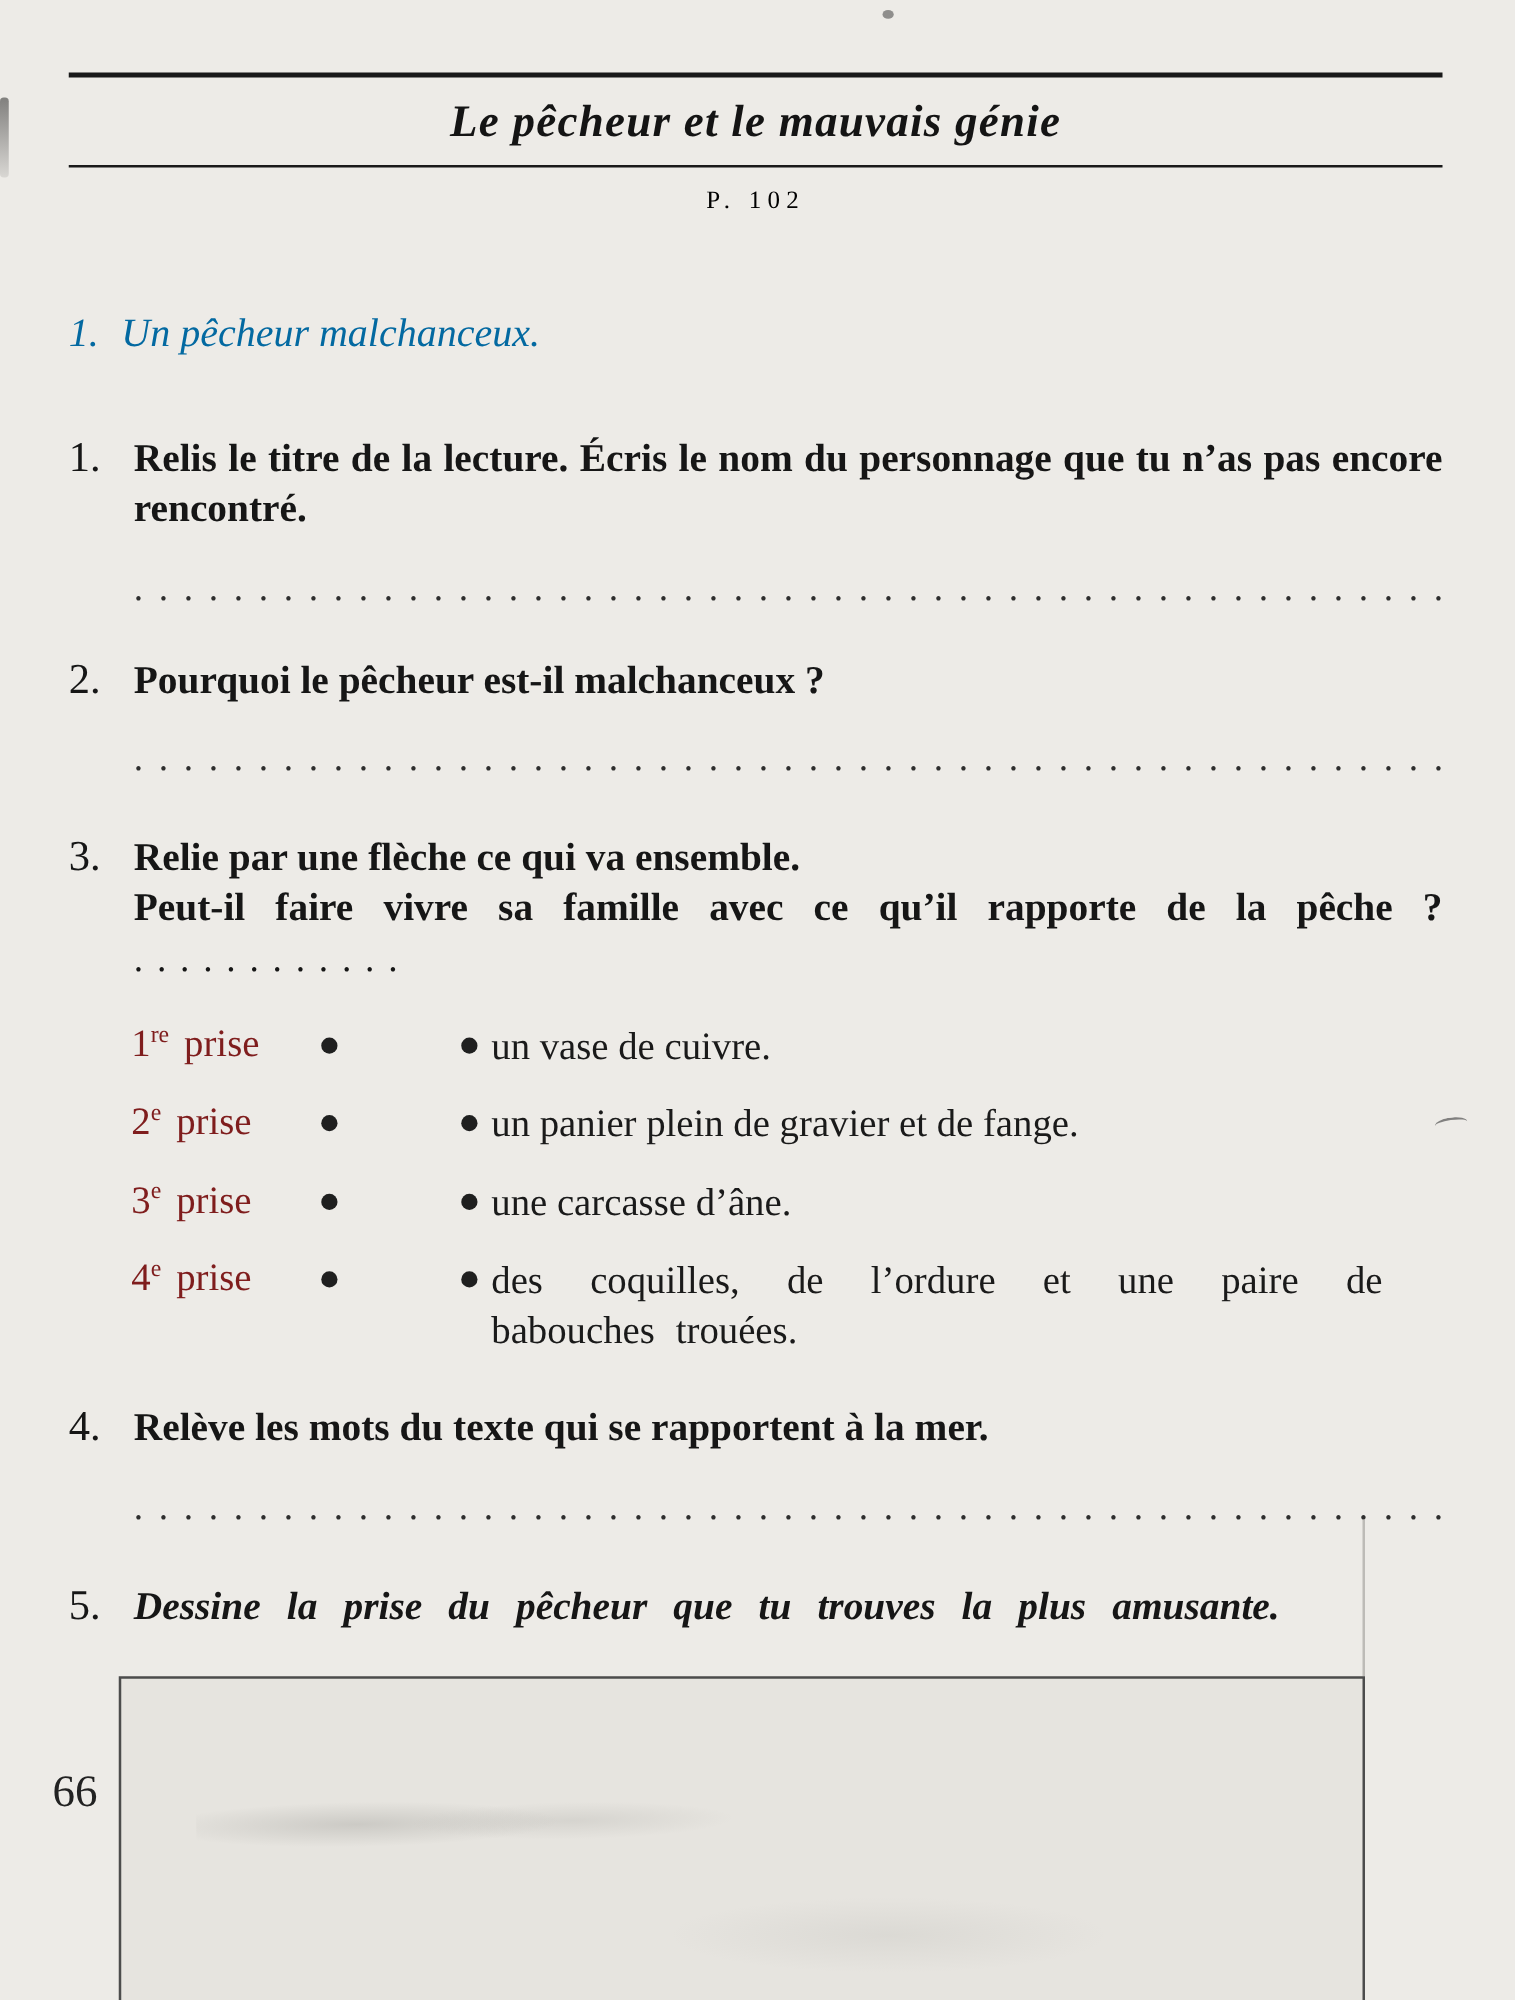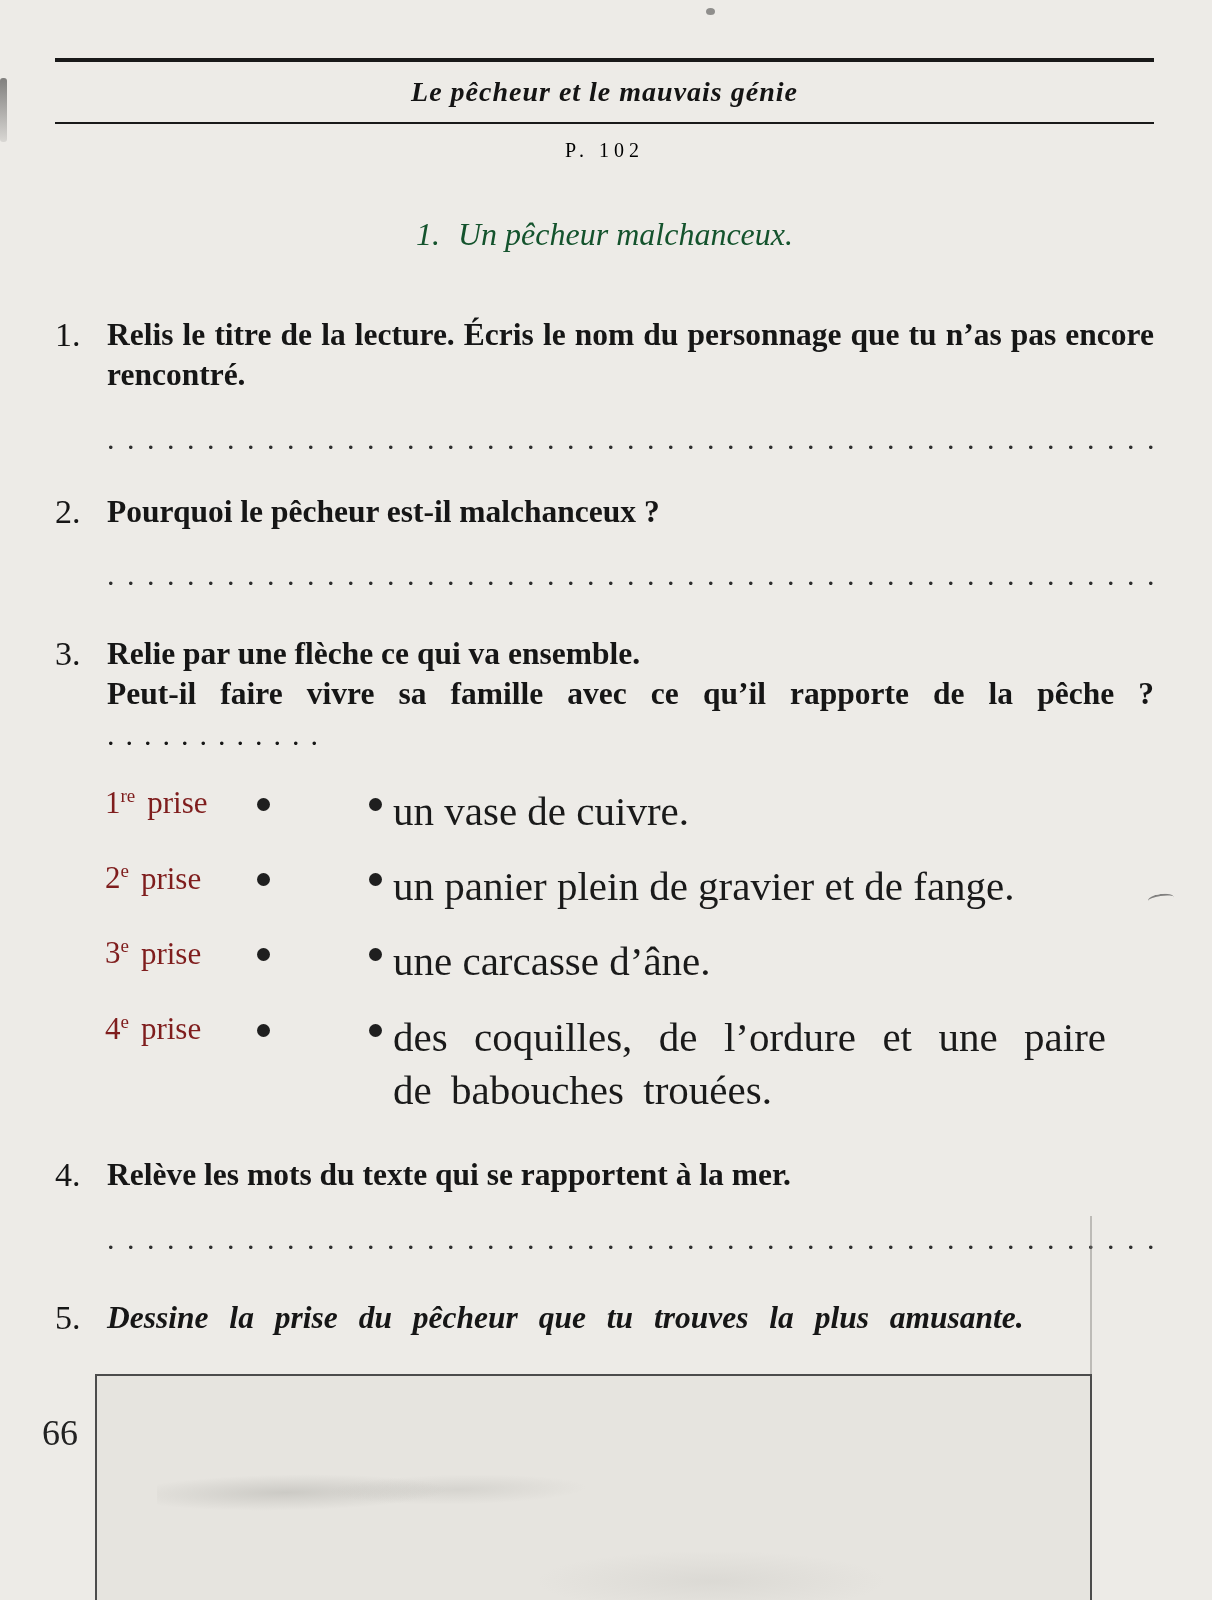--- a/index.html
+++ b/index.html
@@ -18,41 +18,41 @@
     padding:0 58px 0 55px;
   }
 
   
   .rule { background:#191919; }
   .rule.thick { height:4px; margin-top:58px; }
   .rule.thin  { height:2px; margin-top:14px; }
   .title {
     margin-top:14px;
     text-align:center;
-    font-size:28px;
+    font-size:36px;
     font-weight:bold;
     font-style:italic;
     letter-spacing:1px;
     color:#141414;
   }
   .page-ref {
     margin-top:15px;
     text-align:center;
     font-size:20px;
     letter-spacing:5px;
     color:#000000;
   }
 
   .section-title {
-    margin-top:54px;
-    text-align:center;
+    margin-top:76px;
+    text-align:left;
     font-size:32px;
     font-weight:normal;
     font-style:italic;
-    color:#14532d;
+    color:#0369a1;
   }
   .section-title .sec-num { margin-right:18px; }
 
   
   .question { display:flex; align-items:flex-start; }
   .qnum {
     flex:0 0 52px;
     font-size:34px;
     line-height:1.15;
     color:#161616;
@@ -102,21 +102,21 @@
   }
   .m-left { font-size:31px; color:#7f1d1d; white-space:nowrap; }
   .m-left sup { font-size:19px; }
   .m-left .m-word { margin-left:12px; }
   .bullet {
     width:13px; height:13px;
     border-radius:50%;
     background:#1f1f1f;
     margin-top:13px;
   }
-  .m-right { font-size:41px; line-height:1.3; color:#1a1a1a; text-align:justify; padding-right:48px; }
+  .m-right { font-size:31px; line-height:1.3; color:#1a1a1a; text-align:justify; padding-right:48px; }
   .match-row.wide .m-right { word-spacing:9px; }
 
   
   .draw-box {
     margin:36px 0 0 40px;
     width:997px;
     height:272px;
     border:2px solid #4c4c4c;
     background:#e6e4df;
     position:relative;

